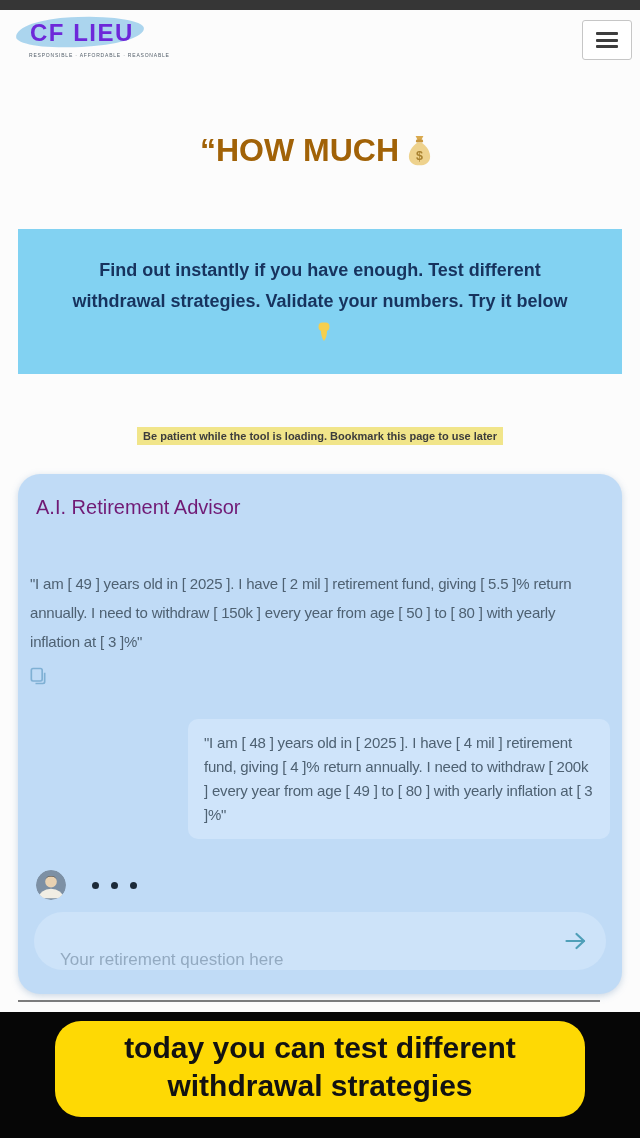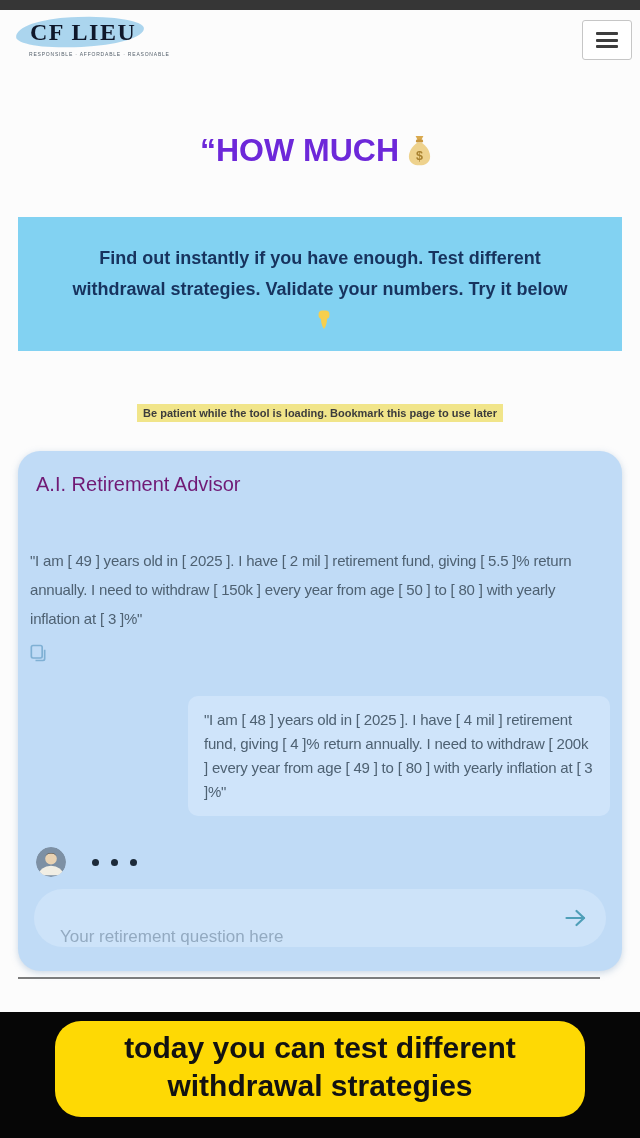--- a/index.html
+++ b/index.html
@@ -11,37 +11,37 @@
     overflow:hidden; position:relative;
   }
   .topbar { height:10px; background:#363636; }
 
   
   header { height:70px; position:relative; }
   .logo { position:absolute; left:26px; top:9px; cursor:pointer; }
   .brush { position:absolute; left:-10px; top:-2px; width:128px; height:30px;
     background:#a7d3ed; border-radius:46% 54% 52% 48% / 62% 48% 58% 42%;
     transform:rotate(-2deg); opacity:.95; }
-  .logo-text { position:relative; font-size:24px; font-weight:bold; color:#0f172a;
-    letter-spacing:1.5px; padding:0 4px;font-family:Liberation Serif, serif; }
+  .logo-text { position:relative; font-size:24px; font-weight:bold; color:#6d28d9;
+    letter-spacing:1.5px; padding:0 4px; }
   .tagline { position:relative; display:block; font-size:5px; color:#55606b;
     letter-spacing:.8px; margin-top:5px; padding-left:3px; }
   .menu-btn { position:absolute; right:8px; top:10px; width:50px; height:40px;
     background:#fff; border:1px solid #c6c6c6; border-radius:3px; cursor:pointer;
     display:flex; align-items:center; justify-content:center; }
   .menu-icon i { display:block; width:22px; height:3px; background:#3d3d3d;
     margin:3.5px 0; border-radius:1px; }
 
   
   .headline { margin:52px 0 0; text-align:center; font-size:32px; font-weight:bold;
-    color:#6d28d9; white-space:nowrap; letter-spacing:0; }
+    color:#a16207; white-space:nowrap; letter-spacing:0; }
   .headline svg { vertical-align:-5px; margin:0 7px; }
 
   
-  .banner { margin:48px 18px 0; background:#82d2f2; padding:26px 48px 15px; }
+  .banner { margin:60px 18px 0; background:#82d2f2; padding:26px 48px 26px; }
   .banner p { margin:0; text-align:center; font-size:18px; font-weight:bold;
     color:#17335e; line-height:31px; }
   .banner svg { vertical-align:-4px; margin-left:7px; }
 
   
   .notice { margin-top:52px; text-align:center; }
   .notice mark { background:#f1e58a; color:#3c3c3c; font-weight:bold;
     font-size:11px; padding:3px 6px; }
 
   

